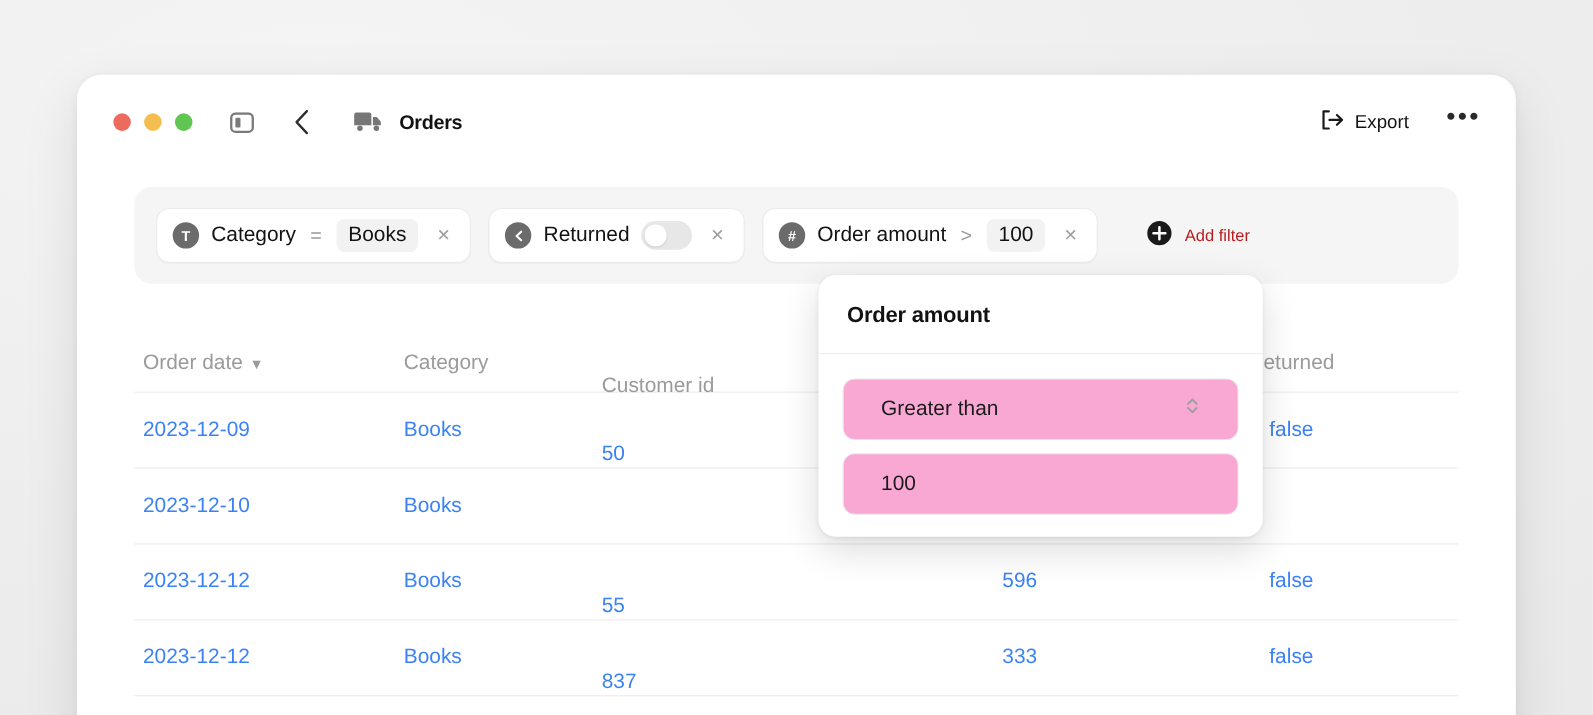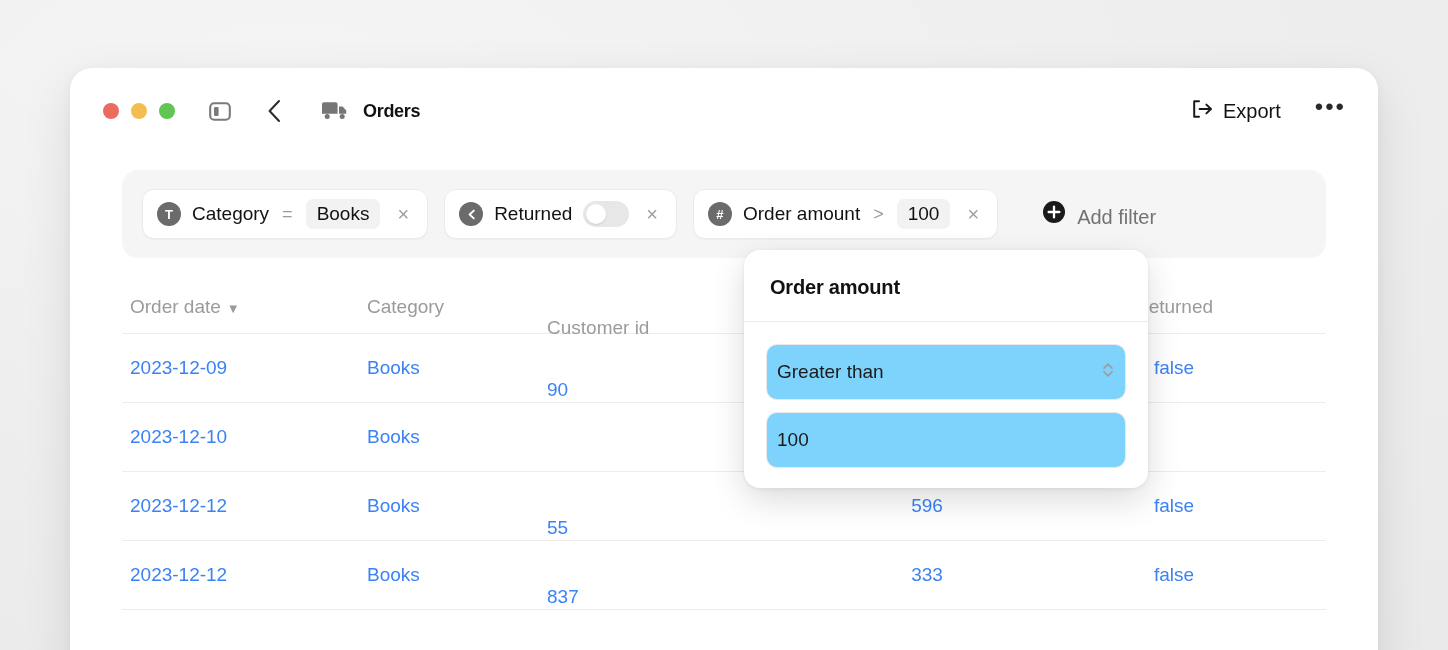--- a/index.html
+++ b/index.html
@@ -51,21 +51,21 @@
     font-size: 18px; font-weight: bold;
     color: #121212; letter-spacing: -0.3px;
   }
 
   .tb-right {
     margin-left: auto; display: flex; align-items: center;
     margin-right: 32px;
   }
   .export-btn {
     display: flex; align-items: center; gap: 10px;
-    font-size: 20px; color: #121212; font-weight: 500;
+    font-size: 17px; color: #121212; font-weight: 500;
   }
   .more-btn {
     margin-left: 34px; font-size: 24px; color: #2a2a2a;
     letter-spacing: 2px; line-height: 10px; padding-bottom: 8px;
   }
 
   
   .filter-bar {
     position: absolute;
     left: 52px; top: 102px;
@@ -108,30 +108,30 @@
     width: 46px; height: 26px; border-radius: 13px;
     background: #e7e7e7; position: relative; flex: 0 0 auto;
   }
   .toggle .knob {
     position: absolute; left: 3px; top: 3px;
     width: 20px; height: 20px; border-radius: 50%;
     background: #ffffff;
     box-shadow: 0 1px 2px rgba(0,0,0,0.12);
   }
   .add-filter {
-    display: flex; align-items: flex-end; gap: 11px;
+    display: flex; align-items: center; gap: 11px;
     margin-left: 28px;
-    font-size: 20px; color: #737373; font-weight: 500;
+    font-size: 15px; color: #b91c1c; font-weight: 500;
     white-space: nowrap;
   }
 
   
   .table {
     position: absolute;
-    left: 52px; top: 212px;
+    left: 52px; top: 235px;
     width: 1204px;
   }
   .row {
     display: flex; align-items: center;
     height: 69px;
     border-bottom: 1px solid #ececec;
   }
   .row.head { height: 54px; }
   .cell { font-size: 19px; color: #3b82f6; }
   .row.head .cell { color: #9b9b9b; }
@@ -160,23 +160,23 @@
   .pop-div {
     margin-top: 22px;
     height: 1px; background: #ededed; width: 100%;
   }
   .pop-body { padding: 22px 22px 0 22px; }
   .pop-select, .pop-input {
     height: 56px;
     border: 1px solid #e9e9e9;
     border-radius: 11px;
     display: flex; align-items: center;
-    padding: 0 10px;
+    padding: 0 34px;
     font-size: 19px; color: #1b1b1b;
-    background: #7dd3fc;
+    background: #f9a8d4;
   }
   .pop-input { margin-top: 12px; }
   .pop-select .chev { margin-left: auto; color: #9e9e9e; }
 </style>
 </head>
 <body>
 
 <div id="stage">
 
   <div class="window-card">
@@ -283,21 +283,21 @@
         </div>
         <div class="cell c-cat">Category</div>
         <div class="cell c-cust">Customer id</div>
         <div class="cell c-amt">Order amount</div>
         <div class="cell c-ret">Returned</div>
       </div>
 
       <div class="row">
         <div class="cell c-date">2023-12-09</div>
         <div class="cell c-cat">Books</div>
-        <div class="cell c-cust">90</div>
+        <div class="cell c-cust">50</div>
         <div class="cell c-amt"></div>
         <div class="cell c-ret">false</div>
       </div>
 
       <div class="row">
         <div class="cell c-date">2023-12-10</div>
         <div class="cell c-cat">Books</div>
         <div class="cell c-amt"></div>
         <div class="cell c-ret">false</div>
       </div>

